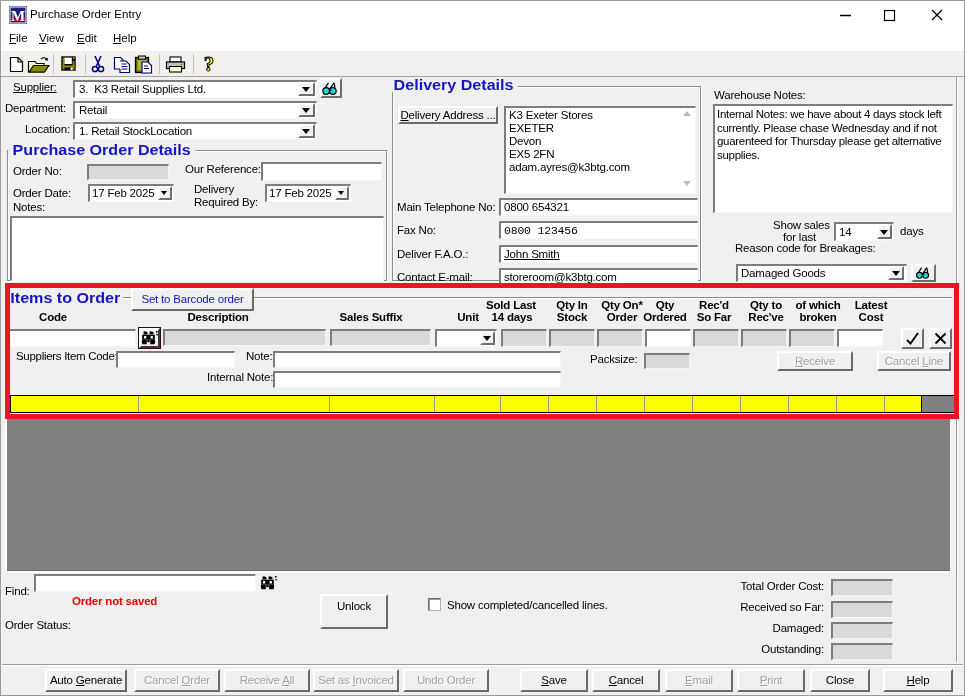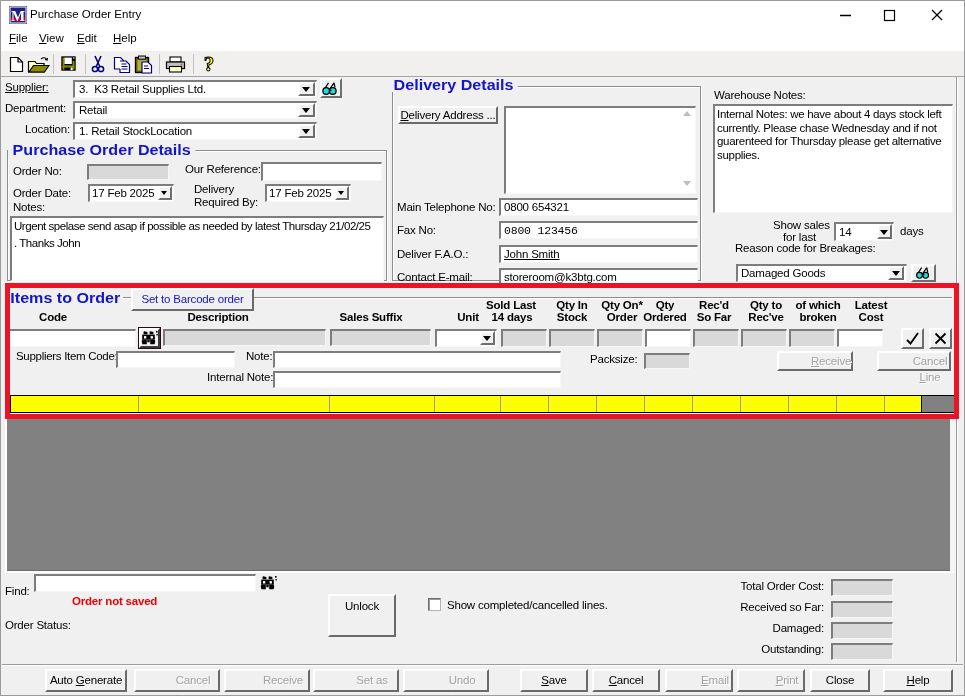--- a/index.html
+++ b/index.html
@@ -6,21 +6,21 @@
 html,body { width:965px; height:696px; overflow:hidden; }
 body { font-family:"Liberation Sans",sans-serif; background:#f0f0f0; position:relative; }
 #win { position:absolute; left:0; top:0; width:965px; height:696px; border:1px solid #9b9b9b; background:#f0f0f0; }
 .abs { position:absolute; }
 .lbl { position:absolute; font-size:11.5px; letter-spacing:-0.2px; color:#000; white-space:nowrap; line-height:13px; }
 .blue { color:#1414c8; font-weight:bold; font-size:14px; line-height:14px; transform:scaleX(1.15); transform-origin:0 50%; white-space:nowrap; }
 .sunk { border-style:solid; border-width:2px 1px 1px 2px; border-color:#7d7d7d #f6f6f6 #f6f6f6 #7d7d7d; background:#fff; }
 .dis  { border-style:solid; border-width:2px 1px 1px 2px; border-color:#7d7d7d #f6f6f6 #f6f6f6 #7d7d7d; background:#d9d9d9; }
 .rais { border-style:solid; border-width:2px; border-color:#ffffff #6e6e6e #6e6e6e #ffffff; background:#f0f0f0; }
 .btn  { position:absolute; border-style:solid; border-width:2px; border-color:#ffffff #6a6a6a #6a6a6a #ffffff; background:#f0f0f0; font-size:11.5px; letter-spacing:-0.2px; color:#000; text-align:center; }
-.btn.off { color:#a2a2a2; text-shadow:1px 1px 0 #ffffff;padding-left:32px; }
+.btn.off { color:#a2a2a2; text-shadow:1px 1px 0 #ffffff; }
 .grp { position:absolute; border:1px solid #8d8d8d; box-shadow:inset 1px 1px 0 #ffffff, 1px 1px 0 #ffffff; }
 .gt { position:absolute; background:#f0f0f0; padding:0 4px; line-height:14px; }
 .fin { position:absolute; font-size:11.5px; letter-spacing:-0.2px; line-height:15px; color:#000; white-space:nowrap; }
 .tri { width:0; height:0; border-left:4.5px solid transparent; border-right:4.5px solid transparent; border-top:5px solid #000; position:absolute; }
 .hdr { position:absolute; font-size:11.5px; letter-spacing:-0.2px; font-weight:bold; color:#000; white-space:nowrap; line-height:11px; transform:translateX(-50%); }
 .cbb { position:absolute; border-style:solid; border-width:2px; border-color:#ffffff #6e6e6e #6e6e6e #ffffff; background:#f0f0f0; }
 .menu { font-size:11.5px; color:#000; position:absolute; }
 u { text-decoration:underline; }
 </style>
 </head>
@@ -100,21 +100,21 @@
 
 <svg class="abs" style="left:200px;top:52px;" width="16" height="22" viewBox="0 0 16 22">
   <text x="8" y="18" font-family="Liberation Serif" font-size="21" font-weight="bold" fill="#ffff00" stroke="#000" stroke-width="1" text-anchor="middle">?</text>
 </svg>
 
 <div class="abs" style="left:52px;top:53px;width:1px;height:20px;background:#c2c2c2;"></div>
 <div class="abs" style="left:84px;top:53px;width:1px;height:20px;background:#c2c2c2;"></div>
 <div class="abs" style="left:158px;top:53px;width:1px;height:20px;background:#c2c2c2;"></div>
 <div class="abs" style="left:192px;top:53px;width:1px;height:20px;background:#c2c2c2;"></div>
 
-<div class="lbl" style="left:4px;top:80px;text-decoration:underline;">Supplier:</div>
+<div class="lbl" style="left:12px;top:80px;text-decoration:underline;">Supplier:</div>
 <div class="lbl" style="left:4px;top:101px;">Department:</div>
 <div class="lbl" style="left:24px;top:122px;">Location:</div>
 
 <div class="abs sunk" style="left:72px;top:79px;width:244px;height:18px;"></div>
 <div class="lbl" style="left:78px;top:82px;">3.&nbsp;&nbsp;K3 Retail Supplies Ltd.</div>
 <div class="abs cbb" style="left:297px;top:81px;width:17px;height:14px;"></div>
 <div class="tri" style="left:301px;top:86px;"></div>
 
 <div class="abs sunk" style="left:72px;top:100px;width:244px;height:18px;"></div>
 <div class="lbl" style="left:78px;top:103px;">Retail</div>
@@ -145,26 +145,26 @@
 <div class="lbl" style="left:91px;top:186px;">17 Feb 2025</div>
 <div class="abs cbb" style="left:157px;top:185px;width:14px;height:14px;"></div>
 <div class="tri" style="left:160px;top:190px;border-left-width:3px;border-right-width:3px;border-top-width:4px;"></div>
 <div class="lbl" style="left:193px;top:182px;">Delivery<br>Required By:</div>
 <div class="abs sunk" style="left:264px;top:183px;width:86px;height:18px;"></div>
 <div class="lbl" style="left:268px;top:186px;">17 Feb 2025</div>
 <div class="abs cbb" style="left:334px;top:185px;width:14px;height:14px;"></div>
 <div class="tri" style="left:337px;top:190px;border-left-width:3px;border-right-width:3px;border-top-width:4px;"></div>
 <div class="lbl" style="left:12px;top:200px;">Notes:</div>
 <div class="abs sunk" style="left:9px;top:215px;width:374px;height:65px;"></div>
-<div class="fin" style="left:13px;top:217px;line-height:17px;letter-spacing:-0.45px;">Urgent spelase send asap if possible as needed by latest Thursday 21/02/25<br>. Thanks John</div>
 
 <div class="grp" style="left:391px;top:85px;width:309px;height:195px;"></div>
 <div class="gt blue" style="left:388px;top:77px;">Delivery Details</div>
 <div class="btn" style="left:397px;top:105px;width:100px;height:18px;line-height:14px;"><u>D</u>elivery Address ...</div>
 <div class="abs sunk" style="left:503px;top:105px;width:192px;height:88px;"></div>
+<div class="fin" style="left:508px;top:108px;width:170px;line-height:13px;">K3 Exeter Stores<br>EXETER<br>Devon<br>EX5 2FN<br>adam.ayres@k3btg.com</div>
 <svg class="abs" style="left:680px;top:108px;" width="12" height="80" viewBox="0 0 12 80">
   <path d="M2 7 L6 2 L10 7 Z" fill="#bdbdbd"></path>
   <path d="M2 72 L6 77 L10 72 Z" fill="#bdbdbd"></path>
 </svg>
 <div class="lbl" style="left:396px;top:200px;">Main Telephone No:</div>
 <div class="abs sunk" style="left:498px;top:197px;width:199px;height:18px;"></div>
 <div class="lbl" style="left:503px;top:200px;">0800 654321</div>
 <div class="lbl" style="left:396px;top:223px;">Fax No:</div>
 <div class="abs sunk" style="left:498px;top:220px;width:199px;height:18px;"></div>
 <div class="lbl" style="left:503px;top:223px;font-family:Liberation Mono, monospace;">0800 123456</div>
@@ -301,21 +301,21 @@
   <path d="M1.2 9.6 H5.8 V14.2 H1.4 L0.8 11.5 Z" fill="#000"></path>
   <path d="M9.2 9.6 H13.8 L14.2 11.5 L13.6 14.2 H9.2 Z" fill="#000"></path>
   <rect x="6.3" y="9.6" width="2.4" height="2.6" fill="#000"></rect>
   <rect x="3" y="6.1" width="2.3" height="2.4" fill="#fff"></rect>
   <rect x="9.6" y="6.1" width="2.3" height="2.4" fill="#fff"></rect>
   <rect x="15" y="1" width="1.6" height="1.6" fill="#000"></rect>
   <rect x="15.4" y="4" width="1.4" height="1.4" fill="#000"></rect>
 </svg>
 <div class="lbl" style="left:4px;top:594px;margin-top:24px;">Order Status:</div>
 <div class="lbl" style="left:71px;top:594px;color:#ee0000;font-weight:bold;">Order not saved</div>
-<div class="btn" style="left:327px;top:593px;width:68px;height:43px;line-height:21px;">Unlock</div>
+<div class="btn" style="left:319px;top:593px;width:68px;height:35px;line-height:21px;">Unlock</div>
 <div class="abs" style="left:427px;top:597px;width:13px;height:13px;background:#fff;border-style:solid;border-width:1px;border-color:#6d6d6d #b5b5b5 #b5b5b5 #6d6d6d;box-shadow:inset 1px 1px 0 #9a9a9a;"></div>
 <div class="lbl" style="left:446px;top:598px;font-weight:normal;">Show completed/cancelled lines.</div>
 <div class="lbl" style="right:140px;top:579px;">Total Order Cost:</div>
 <div class="abs dis" style="left:830px;top:578px;width:62px;height:17px;"></div>
 <div class="lbl" style="right:140px;top:600px;">Received so Far:</div>
 <div class="abs dis" style="left:830px;top:600px;width:62px;height:17px;"></div>
 <div class="lbl" style="right:140px;top:621px;">Damaged:</div>
 <div class="abs dis" style="left:830px;top:621px;width:62px;height:17px;"></div>
 <div class="lbl" style="right:140px;top:642px;">Outstanding:</div>
 <div class="abs dis" style="left:830px;top:642px;width:62px;height:17px;"></div>

